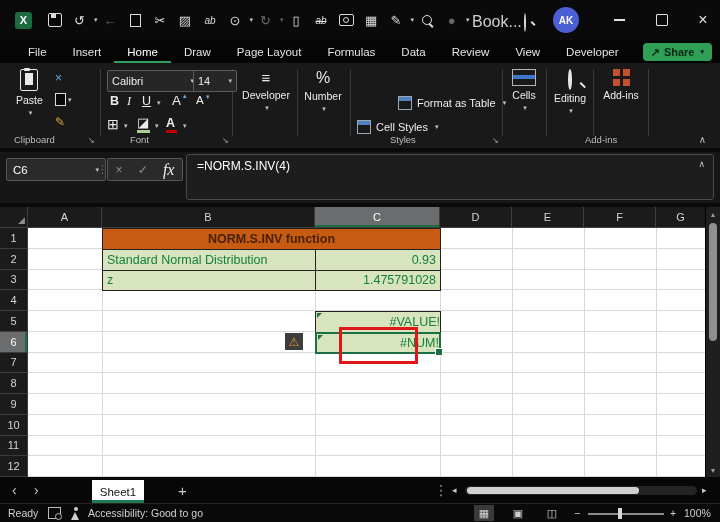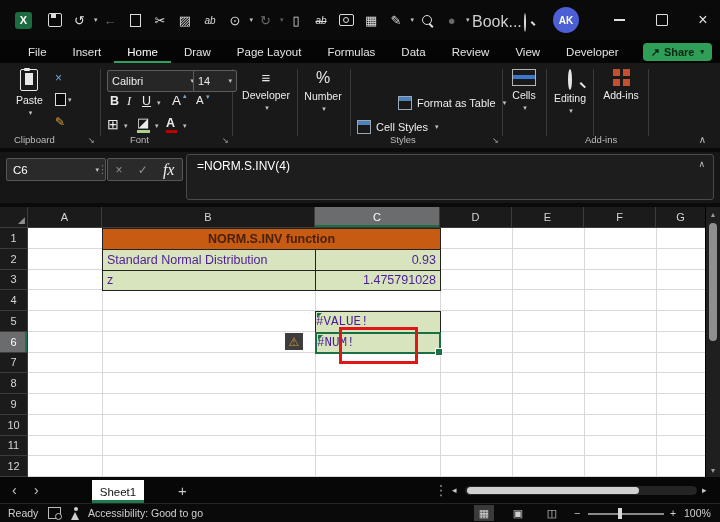--- a/index.html
+++ b/index.html
@@ -96,26 +96,26 @@
   .corner{width:28px;background:#1b1b1b;border-right:1px solid #3c3c3c;border-bottom:1px solid #3c3c3c;box-sizing:border-box;
           position:relative;height:21px;}
   .corner span{position:absolute;right:2px;bottom:2px;font-size:9px;color:#8f8f8f;line-height:1;}
   .rowhdrs{position:absolute;top:21px;left:0;width:28px;}
   .rh{width:28px;height:20.75px;background:#1b1b1b;border-right:1px solid #3c3c3c;border-bottom:1px solid #3c3c3c;
       box-sizing:border-box;display:flex;align-items:center;justify-content:center;font-size:11px;color:#d6d6d6;}
   .rh.sel{background:#6a6c6d;color:#fff;box-shadow:inset -2px 0 0 #1a7044;}
   .canvas{position:absolute;top:21px;left:28px;width:678px;height:249px;background:
           repeating-linear-gradient(to bottom,#ffffff 0 19.75px,#d9d9d9 19.75px 20.75px);}
   .vline{position:absolute;top:0;bottom:0;width:1px;background:#d9d9d9;}
-  .cell{position:absolute;box-sizing:border-box;display:flex;align-items:center;font-size:12.5px;color:#4c1d95;height:21.75px;}
+  .cell{position:absolute;box-sizing:border-box;display:flex;align-items:center;font-size:12.5px;color:#15803d;height:21.75px;}
   .oc{background:#c75b12;border:1px solid #222;justify-content:center;font-weight:bold;color:#49200a;}
   .gc{background:#d7e4bd;border:1px solid #222;}
   .gc.lbl{padding-left:4px;}
   .gc.val{justify-content:flex-end;padding-right:4px;}
-  .gc.ctr{justify-content:flex-start;font-family:Liberation Mono, monospace;}
+  .gc.ctr{justify-content:flex-end;}
   .tri{position:absolute;top:1px;left:1px;width:0;height:0;border-top:5px solid #1a7044;border-right:5px solid transparent;}
   .sel-cell{border:2px solid #1a7044;}
   .handle{position:absolute;right:-4px;bottom:-4px;width:6px;height:6px;background:#1a7044;border:1px solid #fff;}
   .warn{position:absolute;left:257px;top:105px;width:18px;height:17px;background:#3d3d3d;display:flex;
         align-items:center;justify-content:center;color:#e09c3a;font-size:12px;}
   .redbox{position:absolute;left:311px;top:99px;width:79px;height:37px;border:3px solid #e11717;box-sizing:border-box;z-index:9;}
   .vsb{position:absolute;right:0;top:0;width:14px;height:270px;background:#1f1f1f;border-left:1px solid #000;}
   .vsb .arr{position:absolute;left:0;width:14px;height:14px;display:flex;align-items:center;justify-content:center;
             font-size:8px;color:#9a9a9a;}
   .vsb .thumb{position:absolute;left:3px;top:16px;width:8px;height:118px;background:#8f8f8f;border-radius:4px;}

